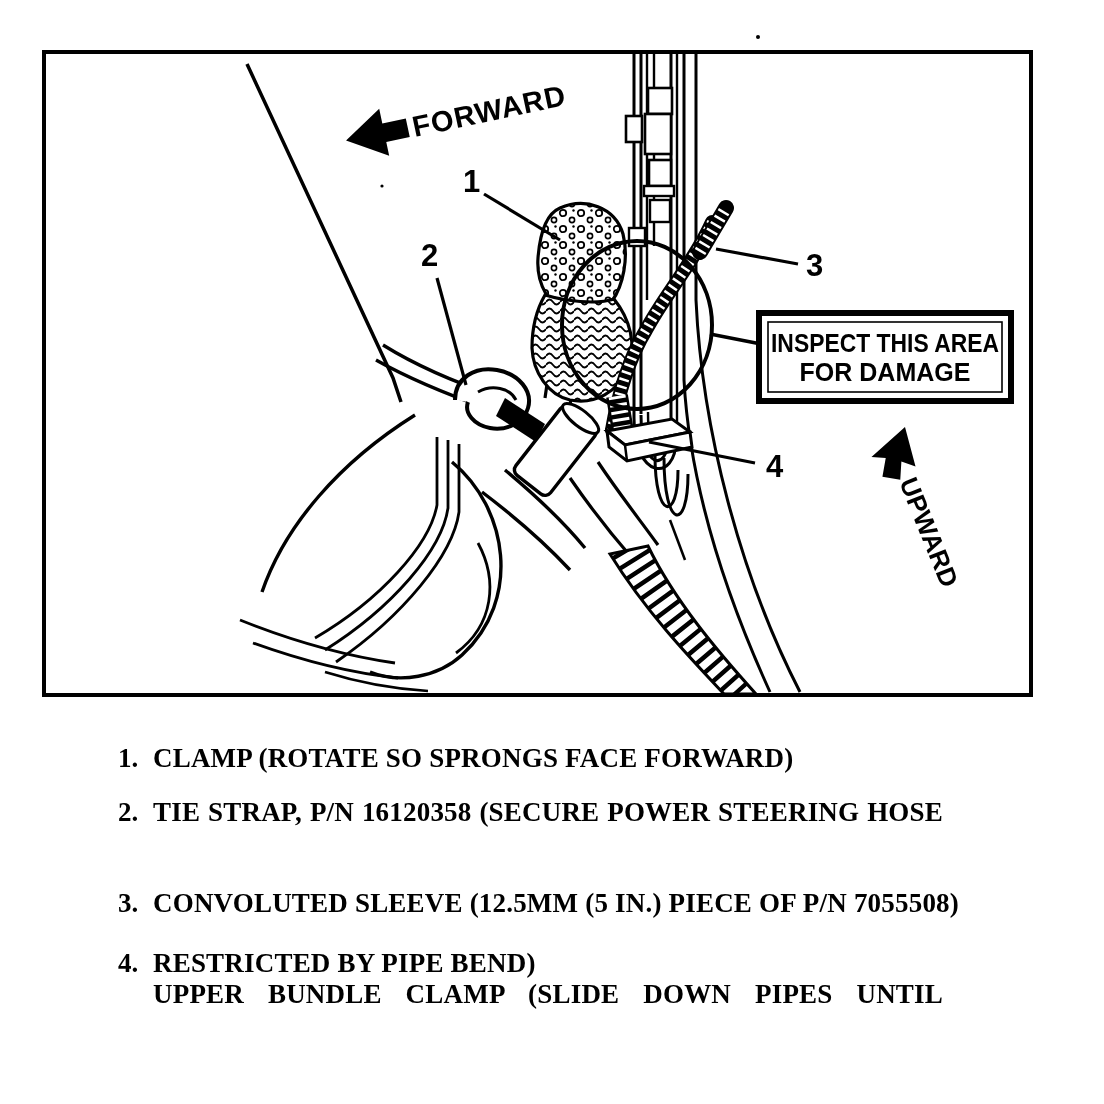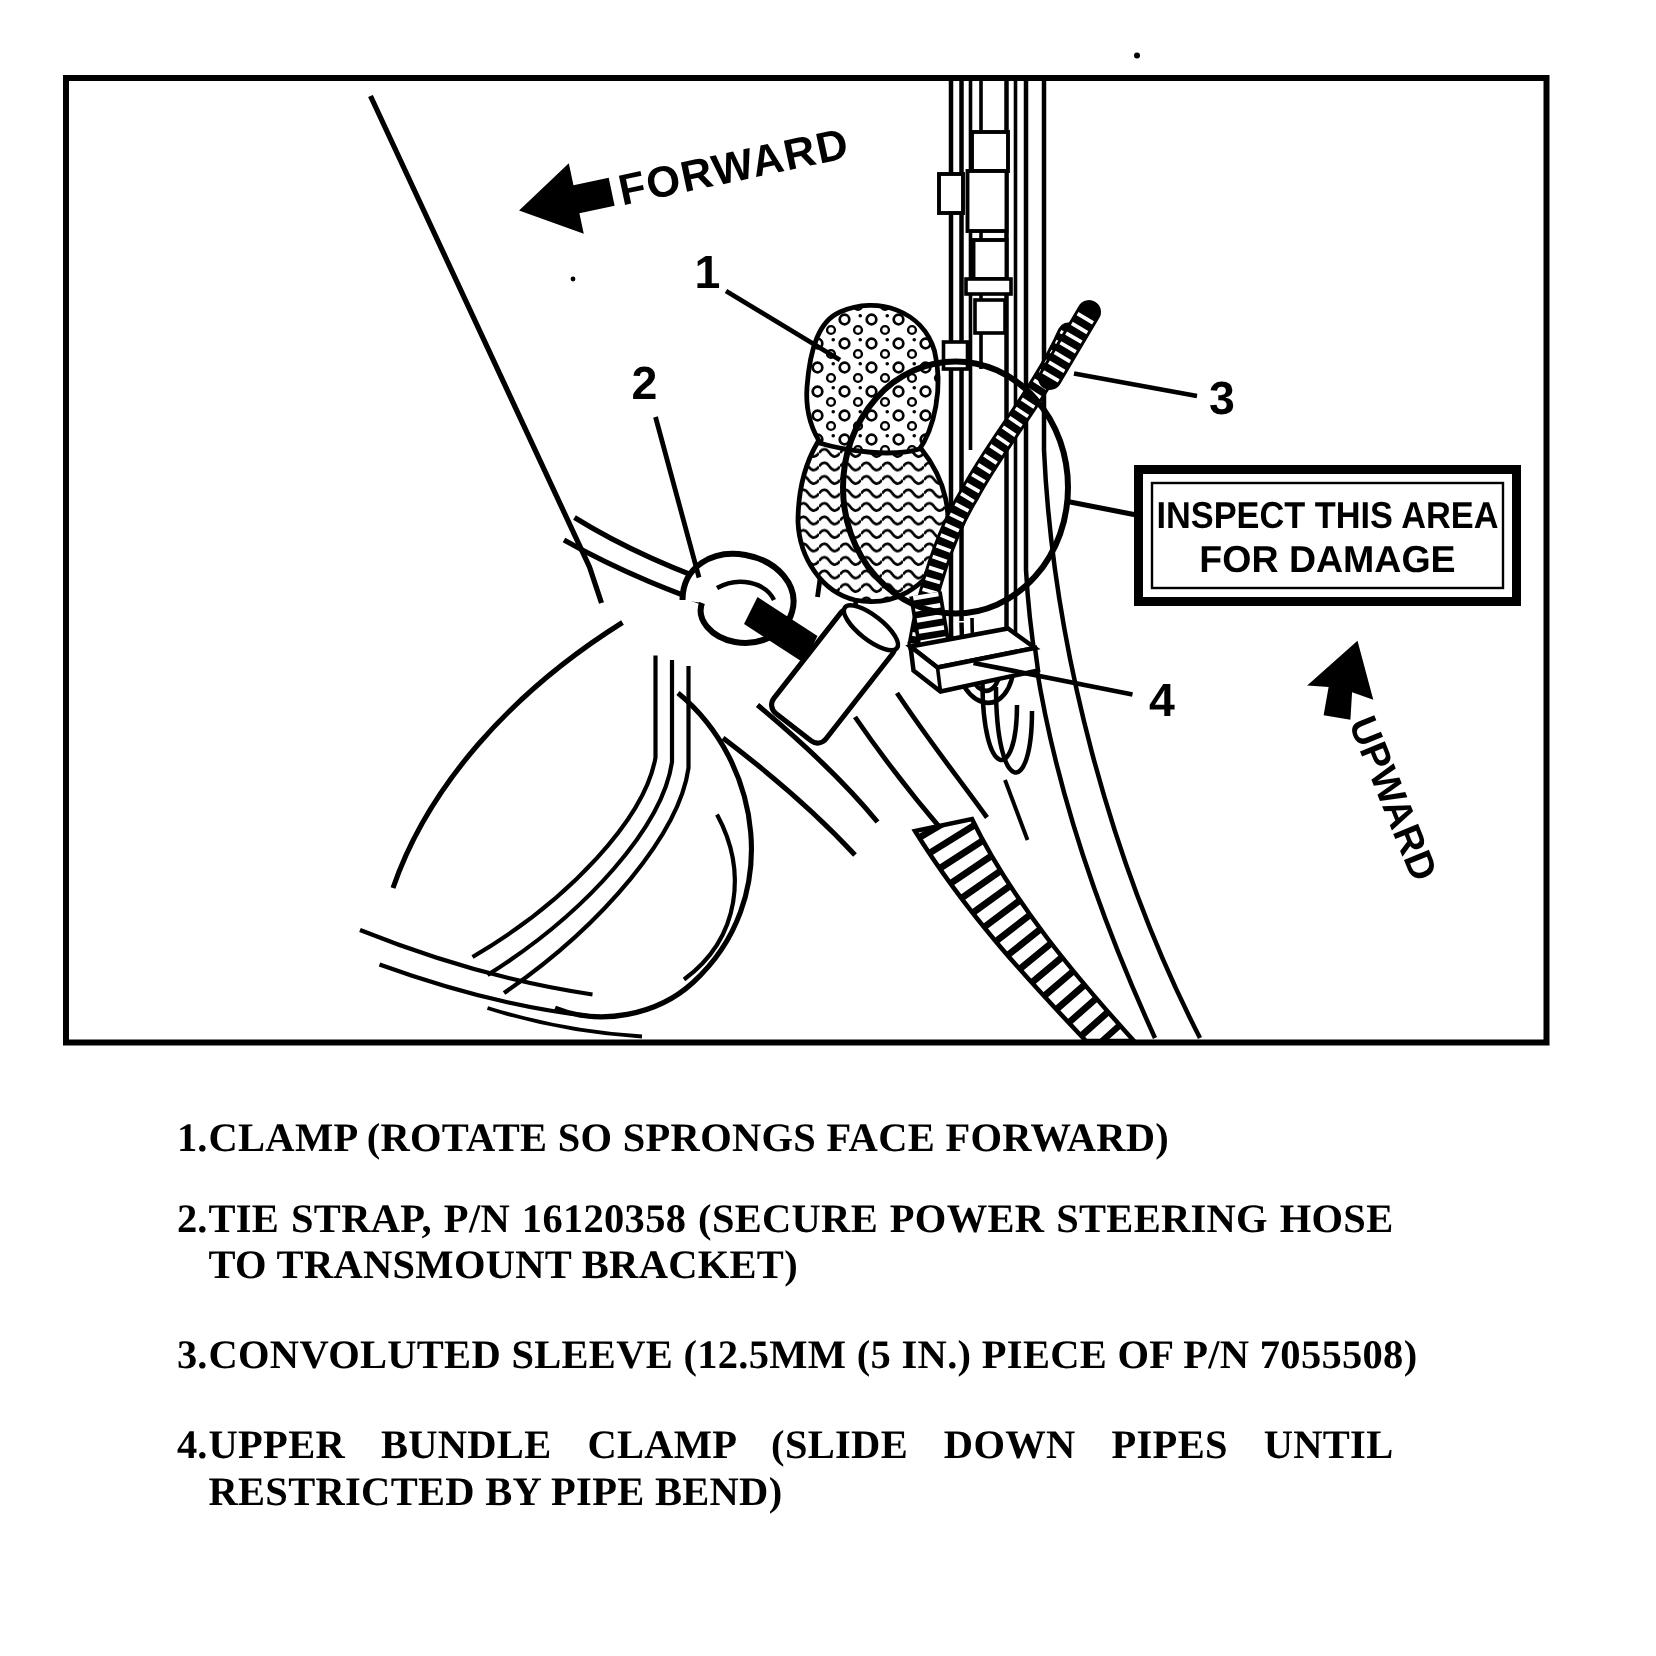--- a/index.html
+++ b/index.html
@@ -2,21 +2,21 @@
 <html><head>
 <meta charset="utf-8">
 <style>
   html,body{margin:0;padding:0;background:#ffffff;}
   .page{position:relative;width:1104px;height:1104px;background:#ffffff;overflow:hidden;
         font-family:"Liberation Serif",serif;color:#000;}
   svg{position:absolute;left:0;top:0;}
   .legend{position:absolute;left:0;top:0;width:1104px;height:400px;}
   .li{position:absolute;left:118px;width:850px;}
   .num{position:absolute;left:0;top:0;font:bold 27px/31px "Liberation Serif",serif;}
-  .txt{display:block;margin-left:21px;width:790px;font:bold 27px/31px "Liberation Serif",serif;letter-spacing:.2px;}
+  .txt{display:block;margin-left:35px;width:790px;font:bold 27px/31px "Liberation Serif",serif;letter-spacing:.2px;}
   .ln{display:block;white-space:nowrap;}
   .just{white-space:normal;text-align:justify;text-align-last:justify;}
   .figtext{font-family:"Liberation Sans",sans-serif;font-weight:bold;fill:#000;}
 </style>
 </head>
 <body>
 
 <div class="page">
 
 <svg width="1104" height="710" viewBox="0 0 1104 710">
@@ -169,31 +169,30 @@
   <div class="li" style="top:743px">
     <span class="num">1.</span>
     <span class="txt">
       <span class="ln">CLAMP (ROTATE SO SPRONGS FACE FORWARD)</span>
     </span>
   </div>
   <div class="li" style="top:797px">
     <span class="num">2.</span>
     <span class="txt">
       <span class="ln just">TIE STRAP, P/N 16120358 (SECURE POWER STEERING HOSE</span>
-      <span class="ln">TO TRANSMOUNT BRACKET)</span>
     </span>
   </div>
   <div class="li" style="top:888px">
     <span class="num">3.</span>
     <span class="txt">
       <span class="ln">CONVOLUTED SLEEVE (12.5MM (5 IN.) PIECE OF P/N 7055508)</span>
     </span>
   </div>
   <div class="li" style="top:948px">
     <span class="num">4.</span>
     <span class="txt">
+      <span class="ln">RESTRICTED BY PIPE BEND)</span>
       <span class="ln just">UPPER BUNDLE CLAMP (SLIDE DOWN PIPES UNTIL</span>
-      <span class="ln">RESTRICTED BY PIPE BEND)</span>
     </span>
   </div>
 </div>
 
 </div>
 
 </body></html>

